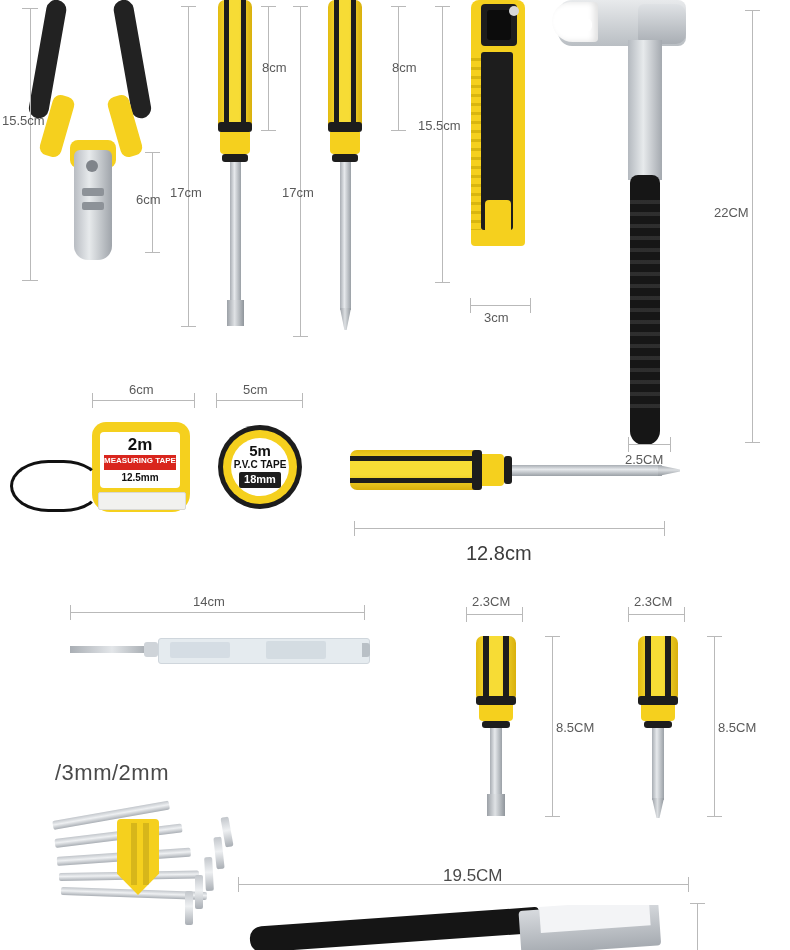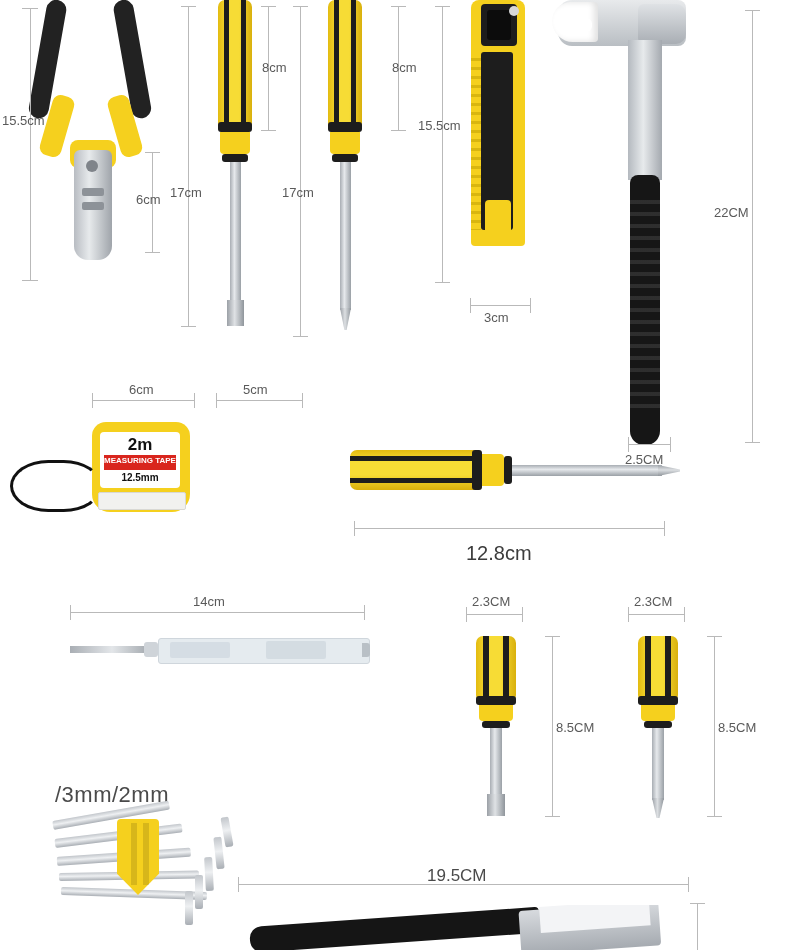--- a/index.html
+++ b/index.html
@@ -207,20 +207,29 @@
     <div class="abs" style="left:8px;top:10px;width:80px;height:56px;background:#fff;border-radius:4px;"></div>
     <div class="abs" style="left:12px;top:14px;width:72px;height:18px;background:#fff;"></div>
     <div class="txt-center" style="position:absolute;left:12px;top:13px;width:72px;font-size:17px;font-weight:bold;color:#111;">2m</div>
     <div class="tm-red" style="left:12px;top:33px;width:72px;height:15px;"></div>
     <div class="txt-center" style="position:absolute;left:12px;top:34px;width:72px;font-size:8px;font-weight:bold;color:#fff;">MEASURING TAPE</div>
     <div class="txt-center" style="position:absolute;left:12px;top:50px;width:72px;font-size:10px;font-weight:bold;color:#111;">12.5mm</div>
     <div class="tm-blade" style="left:6px;top:70px;width:86px;height:16px;border:1px solid #d8d8d4;"></div>
     <div class="abs" style="left:-82px;top:38px;width:86px;height:46px;border:3px solid #111;border-radius:50%/60%;border-right-color:transparent;"></div>
   </div>
 
+  <div class="abs" style="left:218px;top:425px;width:84px;height:84px;">
+    <div class="pt-outer" style="left:0;top:0;width:84px;height:84px;"></div>
+    <div class="pt-mid" style="left:5px;top:5px;width:74px;height:74px;"></div>
+    <div class="pt-inner" style="left:13px;top:13px;width:58px;height:58px;"></div>
+    <div class="txt-center" style="position:absolute;left:13px;top:17px;width:58px;font-size:15px;font-weight:bold;color:#111;">5m</div>
+    <div class="txt-center" style="position:absolute;left:9px;top:34px;width:66px;font-size:10px;font-weight:bold;color:#111;">P.V.C TAPE</div>
+    <div class="abs" style="left:21px;top:47px;width:42px;height:16px;background:#1d1d1d;border-radius:2px;"></div>
+    <div class="txt-center" style="position:absolute;left:21px;top:48px;width:42px;font-size:11px;font-weight:bold;color:#fff;">18mm</div>
+  </div>
 
   <div class="abs" style="left:350px;top:440px;width:330px;height:70px;">
     <div class="sd-handle" style="left:0px;top:10px;width:130px;height:40px;background:linear-gradient(180deg,#e3bb10,#f7dc35 28%,#f7dc35 62%,#d9b00c);"></div>
     <div class="sd-stripe" style="left:0px;top:16px;width:130px;height:5px;"></div>
     <div class="sd-stripe" style="left:0px;top:38px;width:130px;height:5px;"></div>
     <div class="sd-collar" style="left:122px;top:10px;width:10px;height:40px;"></div>
     <div class="abs" style="left:132px;top:14px;width:22px;height:32px;background:#f5d01e;border-radius:0 4px 4px 0;"></div>
     <div class="sd-collar" style="left:154px;top:16px;width:8px;height:28px;"></div>
     <div class="sd-shaft" style="left:162px;top:25px;width:150px;height:11px;background:linear-gradient(180deg,#a8adb3,#e6e9ec 40%,#9aa0a6);"></div>
     <div class="abs" style="left:308px;top:25px;width:22px;height:11px;background:linear-gradient(180deg,#9ba0a6,#dcdfe2 45%,#8f959b);clip-path:polygon(0 0,100% 40%,100% 60%,0 100%);"></div>
@@ -238,21 +247,21 @@
 
   <div class="abs" style="left:70px;top:630px;width:300px;height:40px;">
     <div class="vt-tip" style="left:0px;top:16px;width:84px;height:7px;"></div>
     <div class="abs" style="left:74px;top:12px;width:14px;height:15px;background:#cfd4d9;border-radius:3px;"></div>
     <div class="vt-body" style="left:88px;top:8px;width:210px;height:24px;"></div>
     <div class="abs" style="left:100px;top:12px;width:60px;height:16px;background:rgba(200,210,218,.55);border-radius:2px;"></div>
     <div class="abs" style="left:196px;top:11px;width:60px;height:18px;background:rgba(205,214,221,.7);border-radius:2px;"></div>
     <div class="abs" style="left:292px;top:13px;width:8px;height:14px;background:#b9c0c6;border-radius:0 3px 3px 0;"></div>
   </div>
 
-  <div class="txt-spec" style="left:55px;top:760px;margin-top:22px;">/3mm/2mm</div>
+  <div class="txt-spec" style="left:55px;top:760px;">/3mm/2mm</div>
 
   <div class="line-h" style="left:466px;top:614px;width:56px;"></div>
   <div class="tick-v" style="left:466px;top:607px;height:15px;"></div>
   <div class="tick-v" style="left:522px;top:607px;height:15px;"></div>
   <div class="dim-label" style="left:472px;top:594px;">2.3CM</div>
 
   <div class="abs" style="left:472px;top:636px;width:50px;height:180px;">
     <div class="sd-handle" style="left:4px;top:0px;width:40px;height:66px;"></div>
     <div class="sd-stripe" style="left:11px;top:0px;width:6px;height:66px;"></div>
     <div class="sd-stripe" style="left:31px;top:0px;width:6px;height:66px;"></div>
@@ -303,21 +312,21 @@
     <div class="hex-arm" style="left:140px;top:76px;width:8px;height:34px;"></div>
 
     <div class="hex-clip" style="left:72px;top:4px;width:42px;height:76px;clip-path:polygon(0 0,100% 0,100% 72%,50% 100%,0 72%);"></div>
     <div class="abs" style="left:86px;top:8px;width:6px;height:62px;background:rgba(0,0,0,.12);"></div>
     <div class="abs" style="left:98px;top:8px;width:6px;height:62px;background:rgba(0,0,0,.12);"></div>
   </div>
 
   <div class="line-h" style="left:238px;top:884px;width:450px;"></div>
   <div class="tick-v" style="left:238px;top:877px;height:15px;"></div>
   <div class="tick-v" style="left:688px;top:877px;height:15px;"></div>
-  <div class="dim-label big" style="left:427px;top:866px;">19.5CM</div>
+  <div class="dim-label big" style="left:443px;top:866px;">19.5CM</div>
   <div class="line-v" style="left:697px;top:903px;height:47px;"></div>
   <div class="tick-h" style="left:690px;top:903px;width:15px;"></div>
 
   <div class="abs" style="left:240px;top:905px;width:450px;height:45px;overflow:hidden;">
     <div class="abs" style="left:10px;top:22px;width:290px;height:26px;background:#151515;border-radius:12px 4px 4px 12px;transform:rotate(-4deg);transform-origin:left center;"></div>
     <div class="abs" style="left:280px;top:6px;width:140px;height:44px;background:linear-gradient(180deg,#d7dade,#a6abb1);border-radius:4px;transform:rotate(-4deg);transform-origin:left center;"></div>
     <div class="abs" style="left:300px;top:2px;width:110px;height:26px;background:#f3f4f6;transform:rotate(-4deg);transform-origin:left center;"></div>
   </div>
 
 </div>

